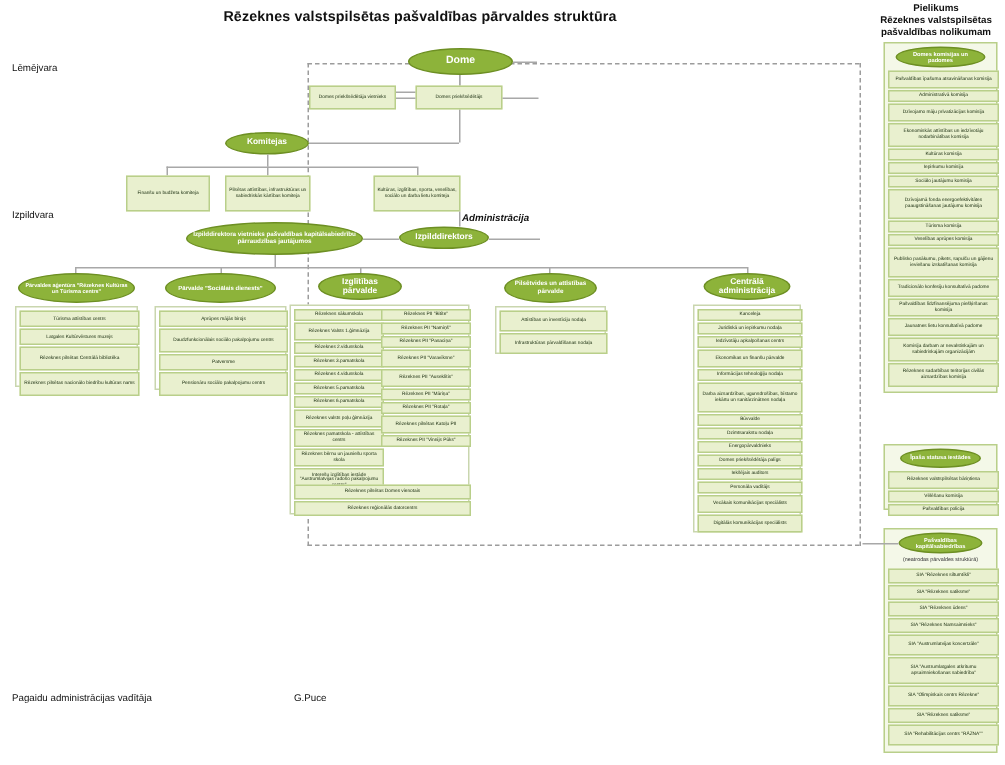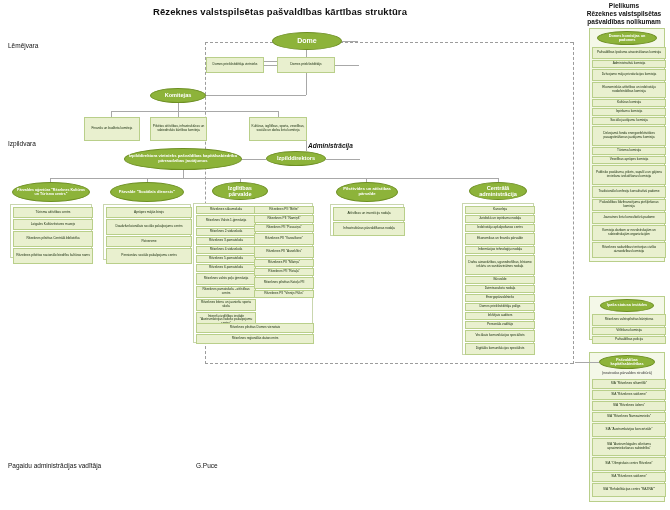--- a/index.html
+++ b/index.html
@@ -67,21 +67,21 @@
   .stack > .bx{width:100%;}
 
   .footer-txt{font-size:6.5px;color:#111;}
   .note{font-size:3.6px;color:#333;text-align:center;}
 </style>
 </head>
 <body>
 
 <div id="root">
 
-  <div class="abs chart-title">Rēzeknes valstspilsētas pašvaldības kārtības struktūra</div>
+  <div class="abs chart-title">Rēzeknes valstspilsētas pašvaldības pārvaldes struktūra</div>
 
   <div class="abs" style="left:580px;top:2px;width:88px;">
     <div class="panel-head">Pielikums</div>
     <div class="panel-head">Rēzeknes valstspilsētas</div>
     <div class="panel-head">pašvaldības nolikumam</div>
   </div>
 
   <div class="abs axis-label" style="left:8px;top:42px;">Lēmējvara</div>
   <div class="abs axis-label" style="left:8px;top:140px;">Izpildvara</div>
 

